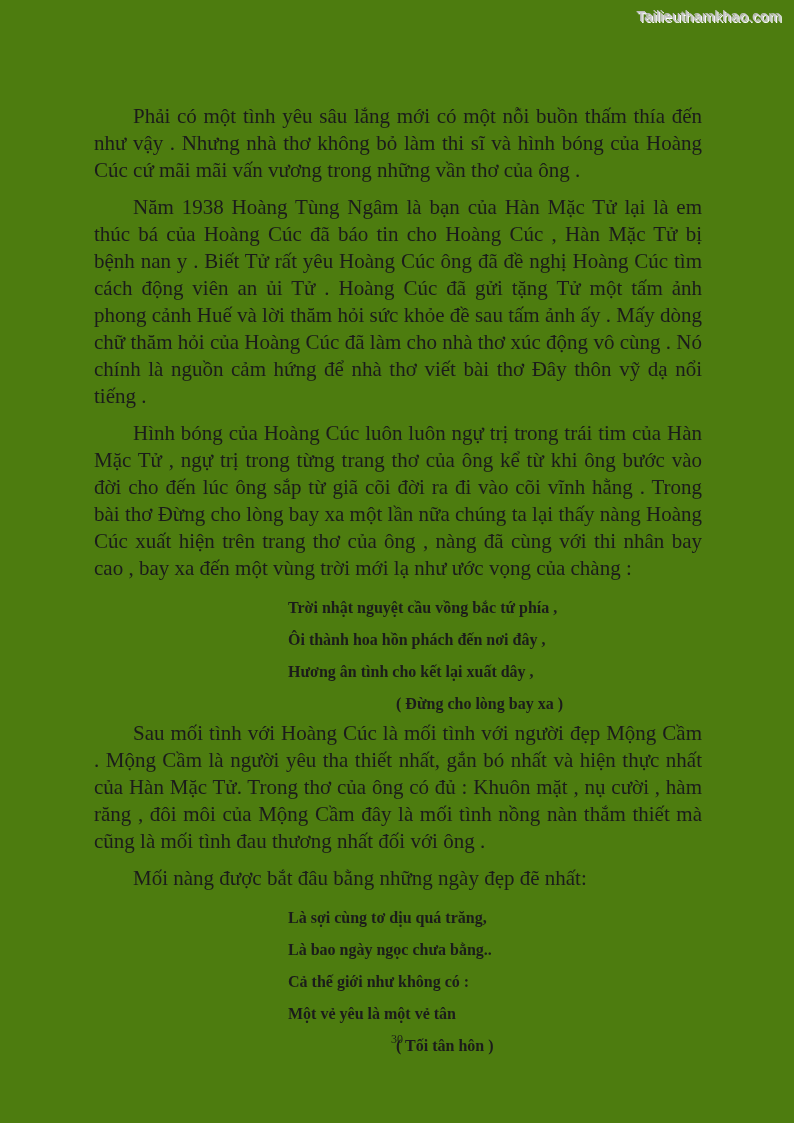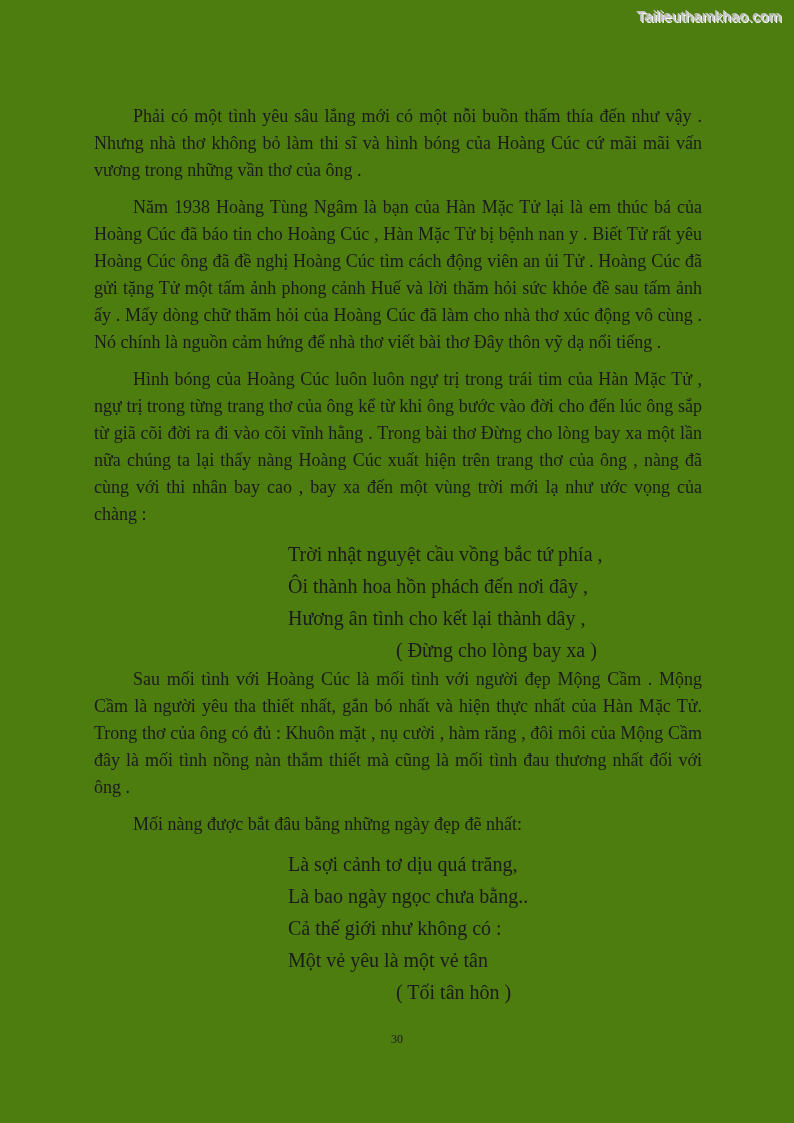--- a/index.html
+++ b/index.html
@@ -27,29 +27,29 @@
     letter-spacing: 0.2px;
   }
   .content {
     position: absolute;
     top: 103px;
     left: 94px;
     width: 608px;
   }
   .para {
     margin: 0 0 10px 0;
-    font-size: 18px;
+    font-size: 21px;
     line-height: 27px;
     text-align: justify;
     text-indent: 39px;
   }
   .poem {
     margin: 0 0 0 194px;
-    font-weight: normal;
-    font-size: 20px;
+    font-weight: bold;
+    font-size: 16px;
     line-height: 32px;
   }
   .poem p {
     margin: 0;
   }
   .poem .poem-attr {
     margin-left: 108px;
   }
   .poem.poem-first {
     margin-bottom: 0;
@@ -75,30 +75,30 @@
 
     <p class="para">Phải có một tình yêu sâu lắng mới có một nỗi buồn thấm thía đến như vậy . Nhưng nhà thơ không bỏ làm thi sĩ và hình bóng của Hoàng Cúc cứ mãi mãi vấn vương trong những vần thơ của ông .</p>
 
     <p class="para">Năm 1938 Hoàng Tùng Ngâm là bạn của Hàn Mặc Tử lại là em thúc bá của Hoàng Cúc đã báo tin cho Hoàng Cúc , Hàn Mặc Tử bị bệnh nan y . Biết Tử rất yêu Hoàng Cúc ông đã đề nghị Hoàng Cúc tìm cách động viên an ủi Tử . Hoàng Cúc đã gửi tặng Tử một tấm ảnh phong cảnh Huế và lời thăm hỏi sức khỏe đề sau tấm ảnh ấy . Mấy dòng chữ thăm hỏi của Hoàng Cúc đã làm cho nhà thơ xúc động vô cùng . Nó chính là nguồn cảm hứng để nhà thơ viết bài thơ Đây thôn vỹ dạ nổi tiếng .</p>
 
     <p class="para">Hình bóng của Hoàng Cúc luôn luôn ngự trị trong trái tim của Hàn Mặc Tử , ngự trị trong từng trang thơ của ông kể từ khi ông bước vào đời cho đến lúc ông sắp từ giã cõi đời ra đi vào cõi vĩnh hằng . Trong bài thơ Đừng cho lòng bay xa một lần nữa chúng ta lại thấy nàng Hoàng Cúc xuất hiện trên trang thơ của ông , nàng đã cùng với thi nhân bay cao , bay xa đến một vùng trời mới lạ như ước vọng của chàng :</p>
 
     <div class="poem poem-first">
       <p class="poem-line">Trời nhật nguyệt cầu vồng bắc tứ phía ,</p>
       <p class="poem-line">Ôi thành hoa hồn phách đến nơi đây ,</p>
-      <p class="poem-line">Hương ân tình cho kết lại thành dây ,</p>
+      <p class="poem-line">Hương ân tình cho kết lại xuất dây ,</p>
       <p class="poem-attr">( Đừng cho lòng bay xa )</p>
     </div>
 
     <p class="para">Sau mối tình với Hoàng Cúc là mối tình với người đẹp Mộng Cầm . Mộng Cầm là người yêu tha thiết nhất, gắn bó nhất và hiện thực nhất của Hàn Mặc Tử. Trong thơ của ông có đủ : Khuôn mặt , nụ cười , hàm răng , đôi môi của Mộng Cầm đây là mối tình nồng nàn thắm thiết mà cũng là mối tình đau thương nhất đối với ông .</p>
 
     <p class="para">Mối nàng được bắt đâu bằng những ngày đẹp đẽ nhất:</p>
 
     <div class="poem">
-      <p class="poem-line">Là sợi cảnh tơ dịu quá trăng,</p>
+      <p class="poem-line">Là sợi cùng tơ dịu quá trăng,</p>
       <p class="poem-line">Là bao ngày ngọc chưa bằng..</p>
       <p class="poem-line">Cả thế giới như không có :</p>
       <p class="poem-line">Một vẻ yêu là một vẻ tân</p>
       <p class="poem-attr">( Tối tân hôn )</p>
     </div>
 
   </div>
 
   <div class="page-number">30</div>
 

